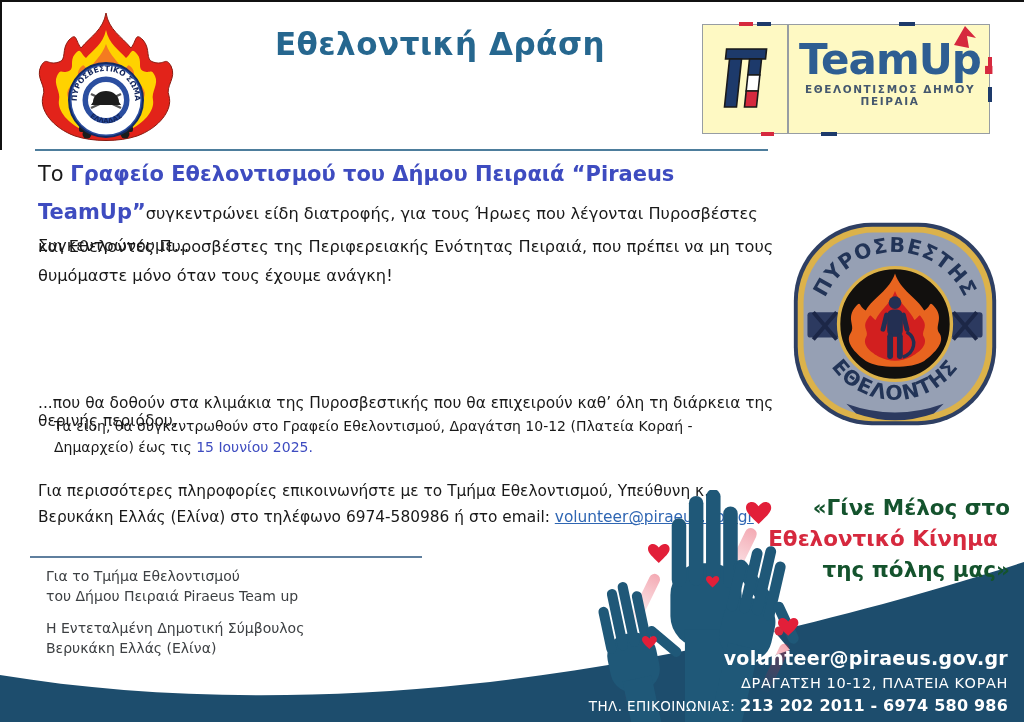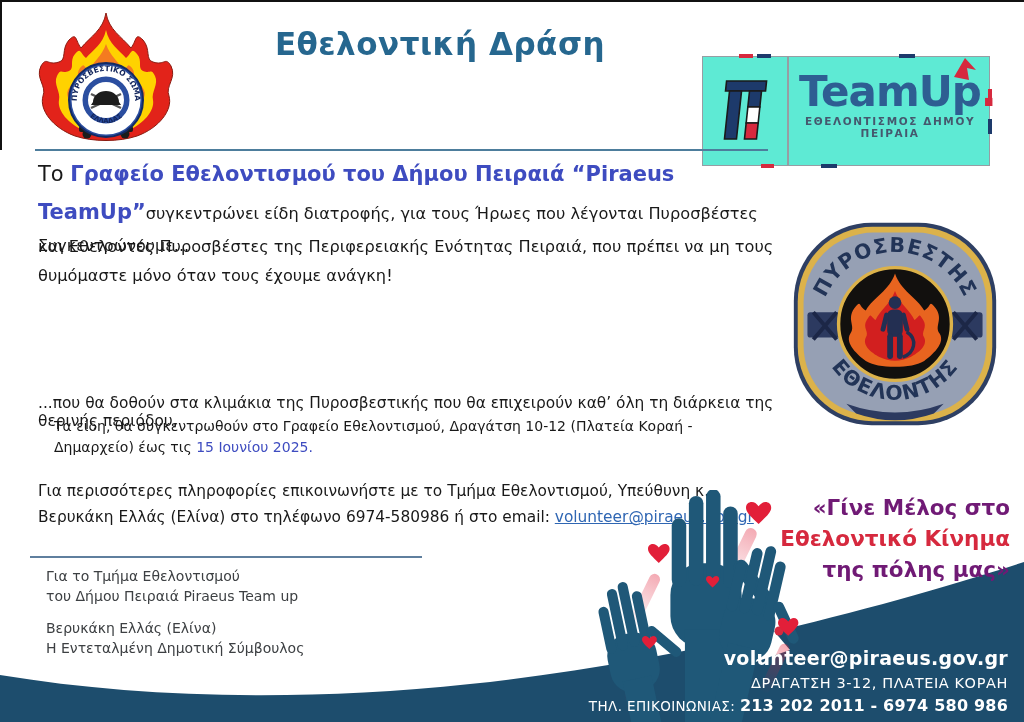--- a/index.html
+++ b/index.html
@@ -6,21 +6,21 @@
   .page{position:relative;width:1024px;height:722px;background:#ffffff;overflow:hidden;
         font-family:"DejaVu Sans","Liberation Sans",sans-serif;color:#191919;}
   .edge-top{position:absolute;left:0;top:0;width:1024px;height:2px;background:#111;}
   .edge-left{position:absolute;left:0;top:0;width:2px;height:150px;background:#111;}
 
   
   .fire-logo{position:absolute;left:30px;top:10px;width:152px;height:134px;}
   .header-titles{position:absolute;left:178px;top:26px;width:524px;text-align:center;}
   .main-title{font-size:31px;font-weight:bold;color:#26678f;letter-spacing:.5px;text-align:center;}
   .subtitle{margin-top:9px;font-size:17px;font-weight:bold;color:#16294a;line-height:1.55;}
-  .teamup-box{position:absolute;left:702px;top:24px;width:286px;height:108px;border:1.5px solid #979da3;background:#5eead4;margin-top:32px;}
+  .teamup-box{position:absolute;left:702px;top:24px;width:286px;height:108px;border:1.5px solid #979da3;background:#fef9c3;}
   .teamup-divider{position:absolute;left:84px;top:0;width:1.5px;height:100%;background:#979da3;}
   .tick{position:absolute;background:#1d3a6b;}
   .tick.red{background:#d6293e;}
   .monogram-wrap{position:absolute;left:0;top:0;width:84px;height:100%;display:flex;align-items:center;justify-content:center;}
   .brand-wrap{position:absolute;left:96px;top:14px;width:182px;text-align:center;}
   .brand{position:relative;display:inline-block;font-size:42px;font-weight:bold;color:#2e5e92;letter-spacing:-1px;line-height:1;}
   .brand-dot{color:#d6293e;}
   .brand-arrow{position:absolute;right:18px;top:-13px;width:24px;height:22px;}
   .tagline{margin-top:2px;font-size:10.5px;color:#45586e;letter-spacing:1.6px;font-weight:bold;}
 
@@ -42,22 +42,22 @@
 
   
   .sig-line{position:absolute;left:30px;top:556px;width:392px;height:1.5px;background:#5f7f9e;}
   .signature{position:absolute;left:46px;top:566px;font-size:14px;color:#3d4043;line-height:1.45;}
   .sig-gap{height:11px;}
 
   
   .patch{position:absolute;left:788px;top:212px;width:214px;height:224px;}
   .quote{position:absolute;left:756px;top:492px;width:254px;text-align:right;font-weight:bold;
          font-size:21.5px;line-height:1.45;z-index:6;}
-  .quote .navy{color:#701a75;}
-  .quote .red{color:#d6293e;}
+  .quote .navy{color:#14532d;}
+  .quote .red{color:#d6293e;text-align:center;}
 
   
   .swoosh{position:absolute;left:0;top:490px;width:1024px;height:232px;z-index:2;}
   .hands{position:absolute;left:596px;top:490px;width:210px;height:232px;z-index:3;}
   .footer-text{position:absolute;right:16px;top:646px;text-align:right;color:#fff;z-index:5;line-height:1.35;}
   .footer-email{font-size:19px;font-weight:bold;letter-spacing:.3px;}
   .footer-address{font-size:14.5px;letter-spacing:.6px;margin-top:2px;}
   .footer-phone{font-size:13.5px;letter-spacing:.4px;margin-top:2px;}
   .footer-phone b{font-size:16px;letter-spacing:.2px;}
 </style>
@@ -134,22 +134,22 @@
 
   <p class="delivery" style="margin:0;"><span>Τα είδη, θα συγκεντρωθούν στο Γραφείο Εθελοντισμού, Δραγάτση 10-12 (Πλατεία Κοραή - Δημαρχείο) έως τις </span><span class="deadline">15 Ιουνίου 2025.</span></p>
 
   <p class="contact" style="margin:0;"><span>Για περισσότερες πληροφορίες επικοινωνήστε με το Τμήμα Εθελοντισμού, Υπεύθυνη κ. Βερυκάκη Ελλάς (Ελίνα) στο τηλέφωνο 6974-580986 ή στο email: </span><span class="link">volunteer@piraeus.gov.gr</span></p>
 
   <div class="sig-line"></div>
   <div class="signature">
     <div>Για το Τμήμα Εθελοντισμού</div>
     <div>του Δήμου Πειραιά Piraeus Team up</div>
     <div class="sig-gap"></div>
+    <div>Η Εντεταλμένη Δημοτική Σύμβουλος</div>
     <div>Βερυκάκη Ελλάς (Ελίνα)</div>
-    <div>Η Εντεταλμένη Δημοτική Σύμβουλος</div>
   </div>
 
   <svg class="patch" viewBox="0 0 220 220">
     <rect x="6" y="6" width="208" height="208" rx="80" fill="#2e3f63"></rect>
     <rect x="10" y="10" width="200" height="200" rx="77" fill="#dcb24a"></rect>
     <rect x="16" y="16" width="188" height="188" rx="72" fill="#96a0b4"></rect>
     <rect x="20" y="98" width="36" height="26" rx="3" fill="#2c3a60"></rect>
     <rect x="164" y="98" width="36" height="26" rx="3" fill="#2c3a60"></rect>
     <path d="M60,192 Q110,210 160,192 L150,202 Q110,216 70,202 Z" fill="#2c3a60"></path>
     <g stroke="#1c2747" stroke-width="4">
@@ -221,16 +221,16 @@
       <use href="#heart" transform="translate(150,12) scale(1.05)"></use>
       <use href="#heart" transform="translate(52,54) scale(0.9)"></use>
       <use href="#heart" transform="translate(110,86) scale(0.55)"></use>
       <use href="#heart" transform="translate(182,128) scale(0.85)"></use>
       <use href="#heart" transform="translate(46,146) scale(0.62)"></use>
     </g>
   </svg>
 
   <div class="footer-text">
     <div class="footer-email">volunteer@piraeus.gov.gr</div>
-    <div class="footer-address">ΔΡΑΓΑΤΣΗ 3-12, ΠΛΑΤΕΙΑ ΚΟΡΑΗ</div>
+    <div class="footer-address">ΔΡΑΓΑΤΣΗ 10-12, ΠΛΑΤΕΙΑ ΚΟΡΑΗ</div>
     <div class="footer-phone"><span>ΤΗΛ. ΕΠΙΚΟΙΝΩΝΙΑΣ: </span><b>213 202 2011 - 6974 580 986</b></div>
   </div>
 </div>
 
 </body></html>

